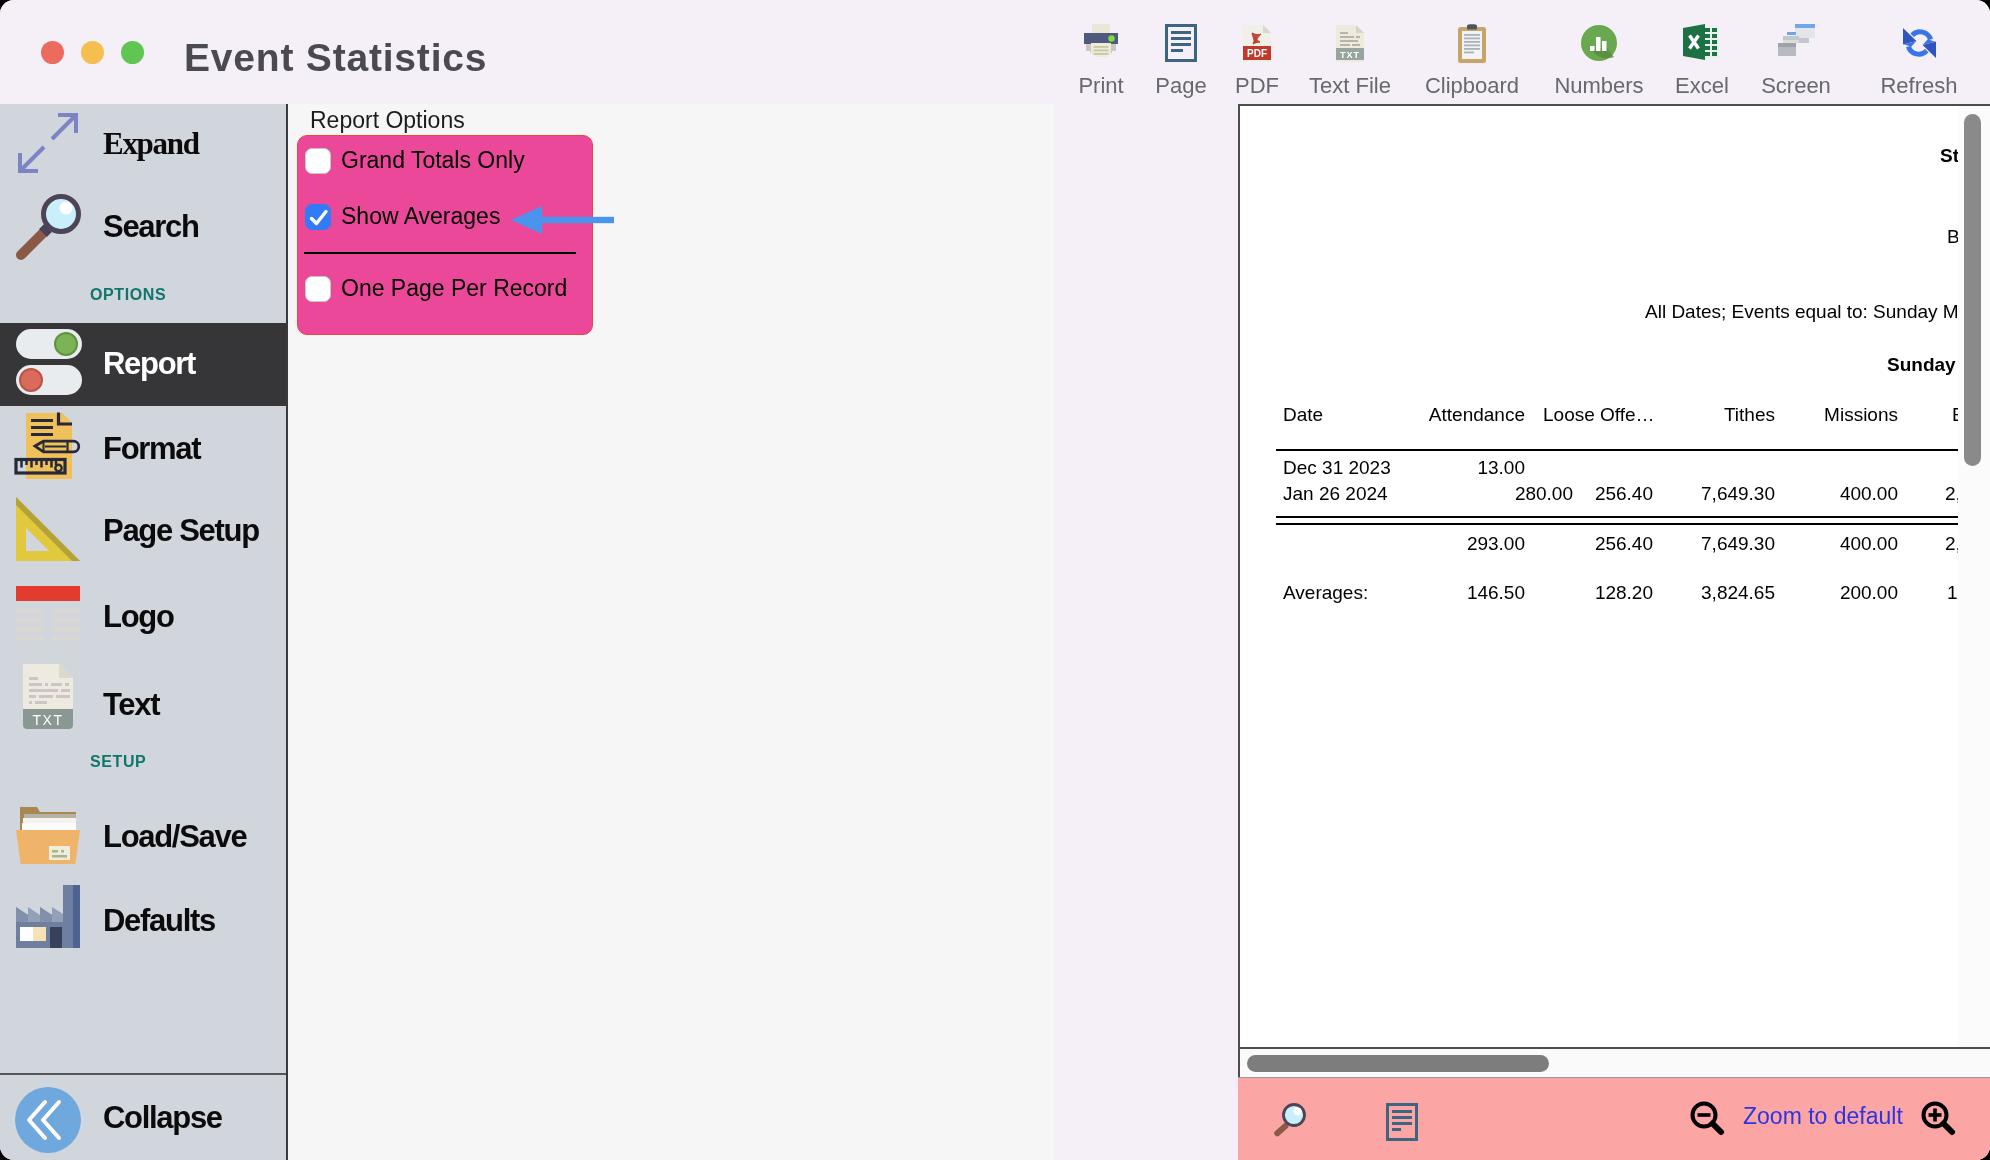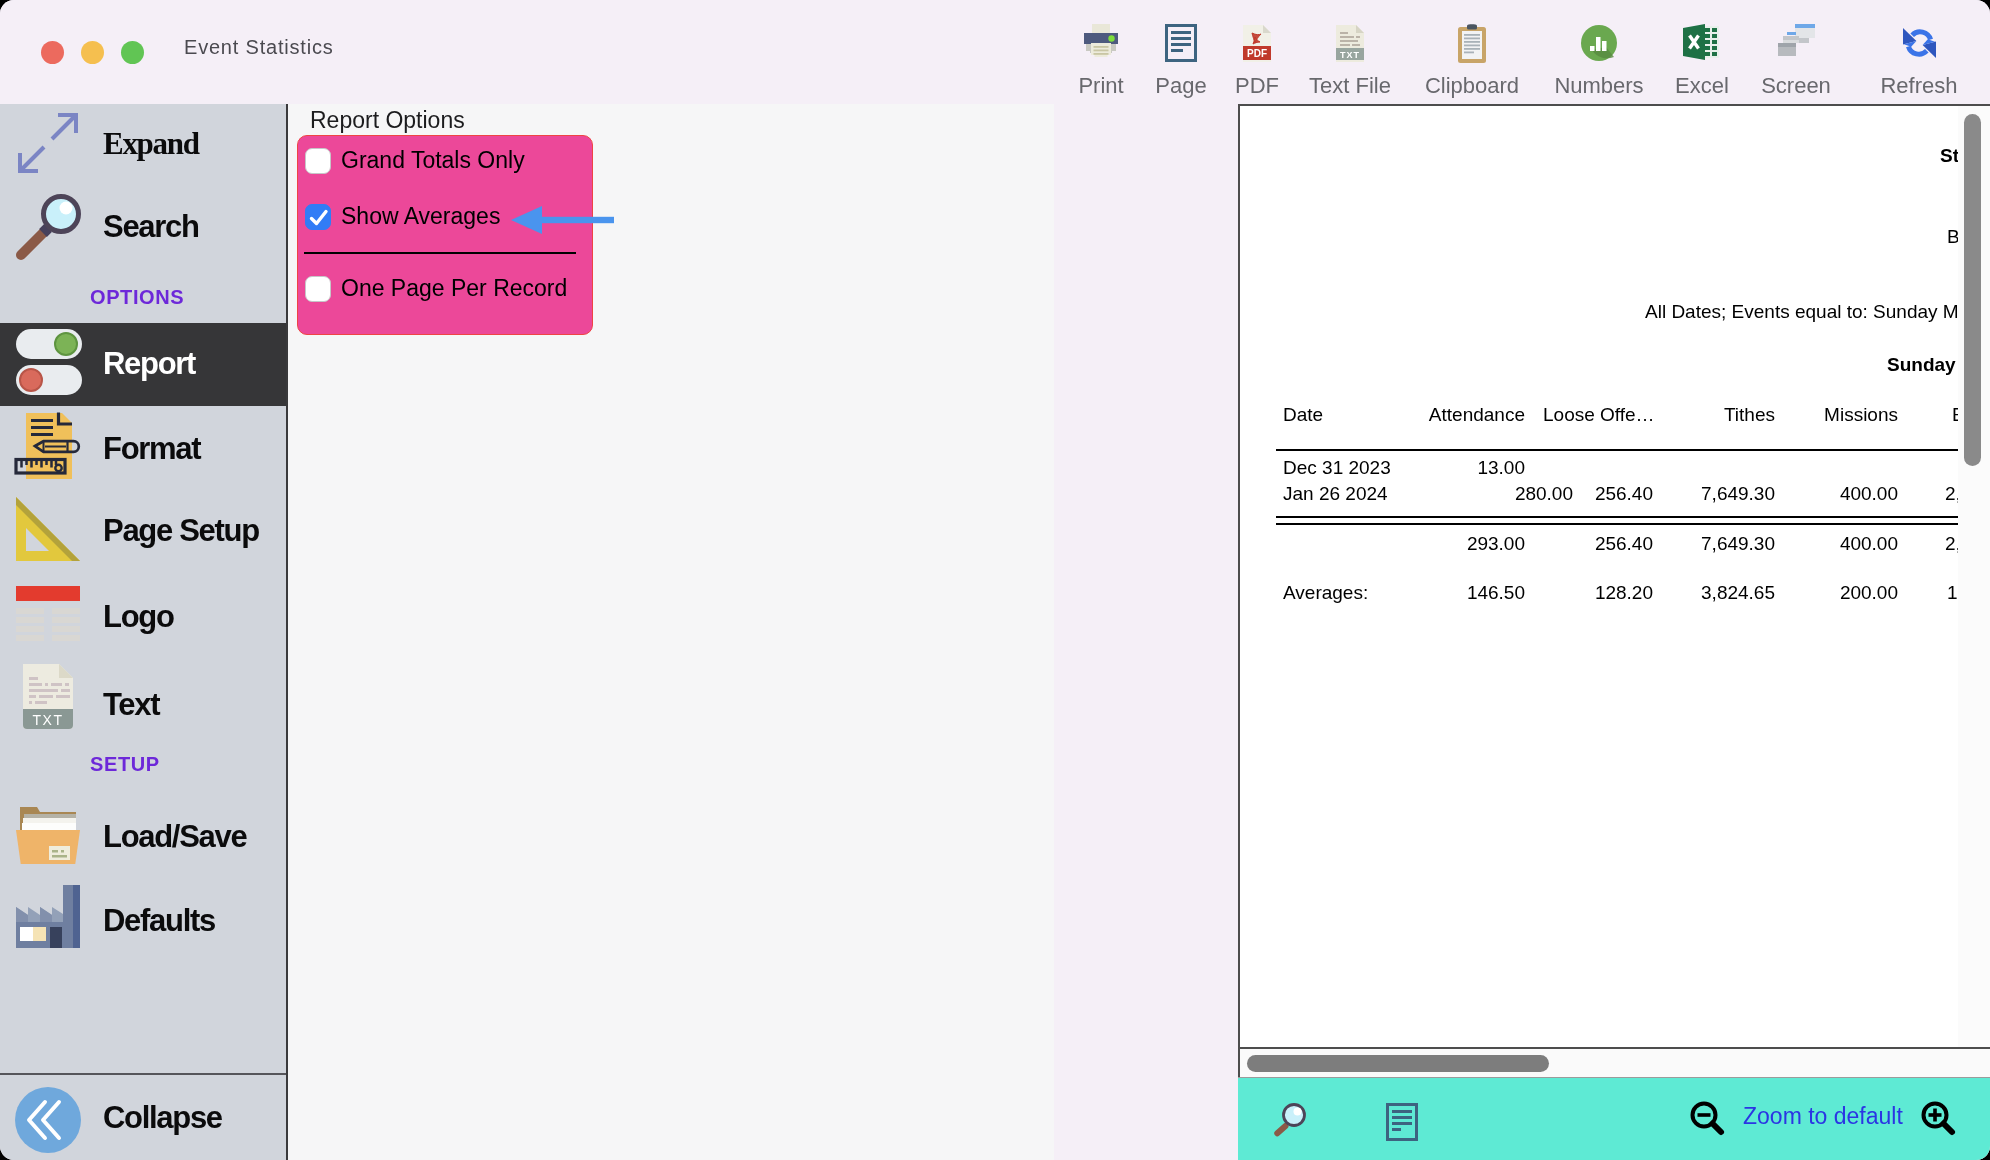--- a/index.html
+++ b/index.html
@@ -3,30 +3,30 @@
 <meta charset="utf-8">
 <style>
   * { margin:0; padding:0; box-sizing:border-box; }
   html,body { width:1990px; height:1160px; background:#000; font-family:"Liberation Sans", sans-serif; }
   .window { position:absolute; left:0; top:0; width:1990px; height:1160px; border-radius:14px; overflow:hidden; background:#F5EFF7; }
   .abs { position:absolute; }
 
   
   .toolbar { position:absolute; left:0; top:0; width:1990px; height:104px; background:#F5EFF7; }
   .tl { position:absolute; top:41px; width:23px; height:23px; border-radius:50%; }
-  .title { position:absolute; left:184px; top:36px; font-size:20px; font-weight:normal; color:#4B4A50; letter-spacing:0.8px; }
+  .title { position:absolute; left:184px; top:36px; font-size:39px; font-weight:bold; color:#4B4A50; letter-spacing:0.8px; }
   .tool { position:absolute; top:0; height:104px; }
   .tool .lbl { position:absolute; top:73px; width:300px; left:50%; margin-left:-150px; text-align:center; font-size:22px; color:#68686D; }
   .tool svg { position:absolute; top:24px; left:50%; }
 
   
   .sidebar { position:absolute; left:0; top:104px; width:288px; height:1056px; background:#D1D5DC; border-right:2px solid #3A3A3C; }
   .side-item { position:absolute; left:0; width:286px; }
   .side-item .txt { position:absolute; left:103px; font-size:31px; font-weight:bold; color:#0b0b0c; white-space:nowrap; letter-spacing:-1.3px; }
-  .side-head { position:absolute; left:90px; font-size:20px; font-weight:bold; color:#6d28d9; letter-spacing:0.6px; }
+  .side-head { position:absolute; left:90px; font-size:16px; font-weight:bold; color:#0f766e; letter-spacing:0.6px; }
   .sel-row { position:absolute; left:0; top:219px; width:286px; height:83px; background:#363638; }
   .collapse-sep { position:absolute; left:0; top:969px; width:286px; height:2px; background:#55555a; }
 
   
   .middle { position:absolute; left:288px; top:104px; width:766px; height:1056px; background:#F6F6F7; }
   .ro-label { position:absolute; left:22px; top:3px; font-size:23px; letter-spacing:0px; color:#1c1c1e; }
   .ro-box { position:absolute; left:9px; top:31px; width:296px; height:200px; background:#ec4899; border:1px solid #ef4444; border-radius:10px; }
   .cb { position:absolute; left:7px; width:26px; height:26px; border-radius:7px; background:#fff; border:1.5px solid #C6C6C8; }
   .cb.checked { background:#317CF6; border-color:#317CF6; }
   .cb.checked svg { position:absolute; left:3px; top:4px; }
@@ -37,21 +37,21 @@
   .preview { position:absolute; left:1238px; top:104px; width:752px; height:1056px; background:#DCDCDC; }
   .page-area { position:absolute; left:0; top:0; width:752px; height:945px; background:#fff; border-left:2px solid #4D4D4D; border-top:2px solid #4D4D4D; border-bottom:2px solid #4D4D4D; overflow:hidden; }
   .pt { position:absolute; white-space:nowrap; font-size:19px; color:#000; }
   .pt.b { font-weight:bold; }
   .num { position:absolute; font-size:19px; color:#000; white-space:nowrap; }
   .hline { position:absolute; background:#000; height:2px; }
   .vsb-track { position:absolute; right:0; top:0; width:32px; height:945px; background:#FBFBFB; }
   .vsb { position:absolute; right:9px; top:8px; width:17px; height:352px; background:#8A8A8A; border-radius:9px; }
   .hstrip { position:absolute; left:0; top:945px; width:752px; height:28px; background:#FAFAFA; border-left:2px solid #4D4D4D; }
   .hsb { position:absolute; left:7px; top:6px; width:302px; height:17px; background:#7D7D7D; border-radius:9px; }
-  .bottombar { position:absolute; left:0; top:973px; width:752px; height:83px; background:#5eead4; border-top:1px solid #9B9B9B; }
+  .bottombar { position:absolute; left:0; top:973px; width:752px; height:83px; background:#fca5a5; border-top:1px solid #9B9B9B; }
   .zoomtext { position:absolute; left:505px; top:25px; font-size:23px; color:#2B35E3; }
 </style>
 </head>
 <body>
 <div class="window">
 
   <div class="toolbar">
     <div class="tl" style="left:40.5px; background:#EC6A5E;"></div>
     <div class="tl" style="left:80.5px; background:#F5BF4F;"></div>
     <div class="tl" style="left:120.5px; background:#61C554;"></div>

